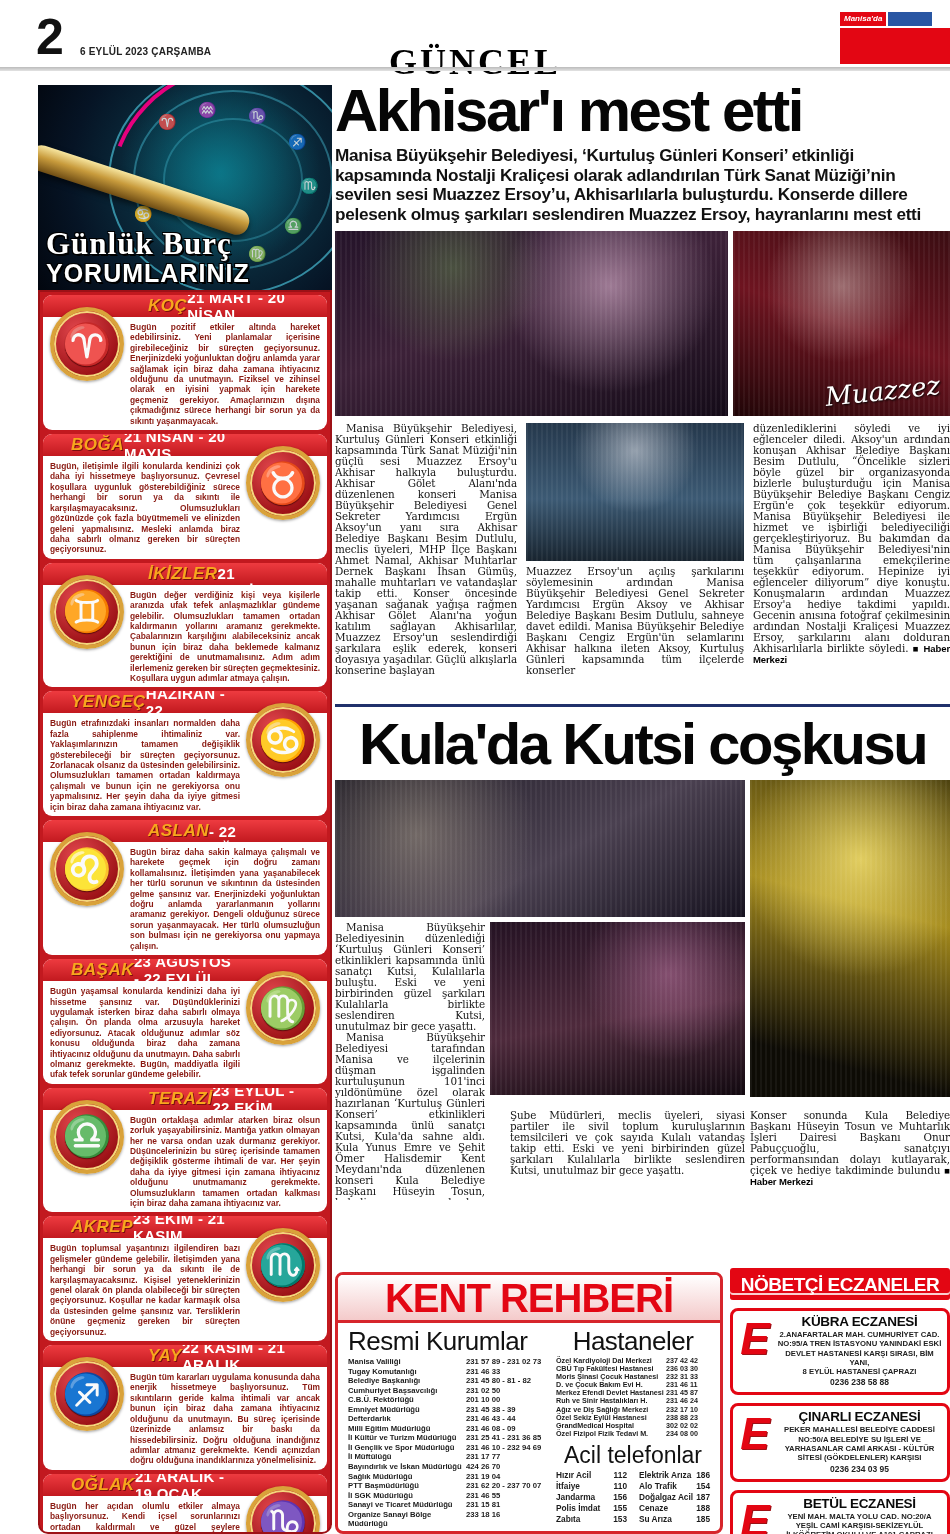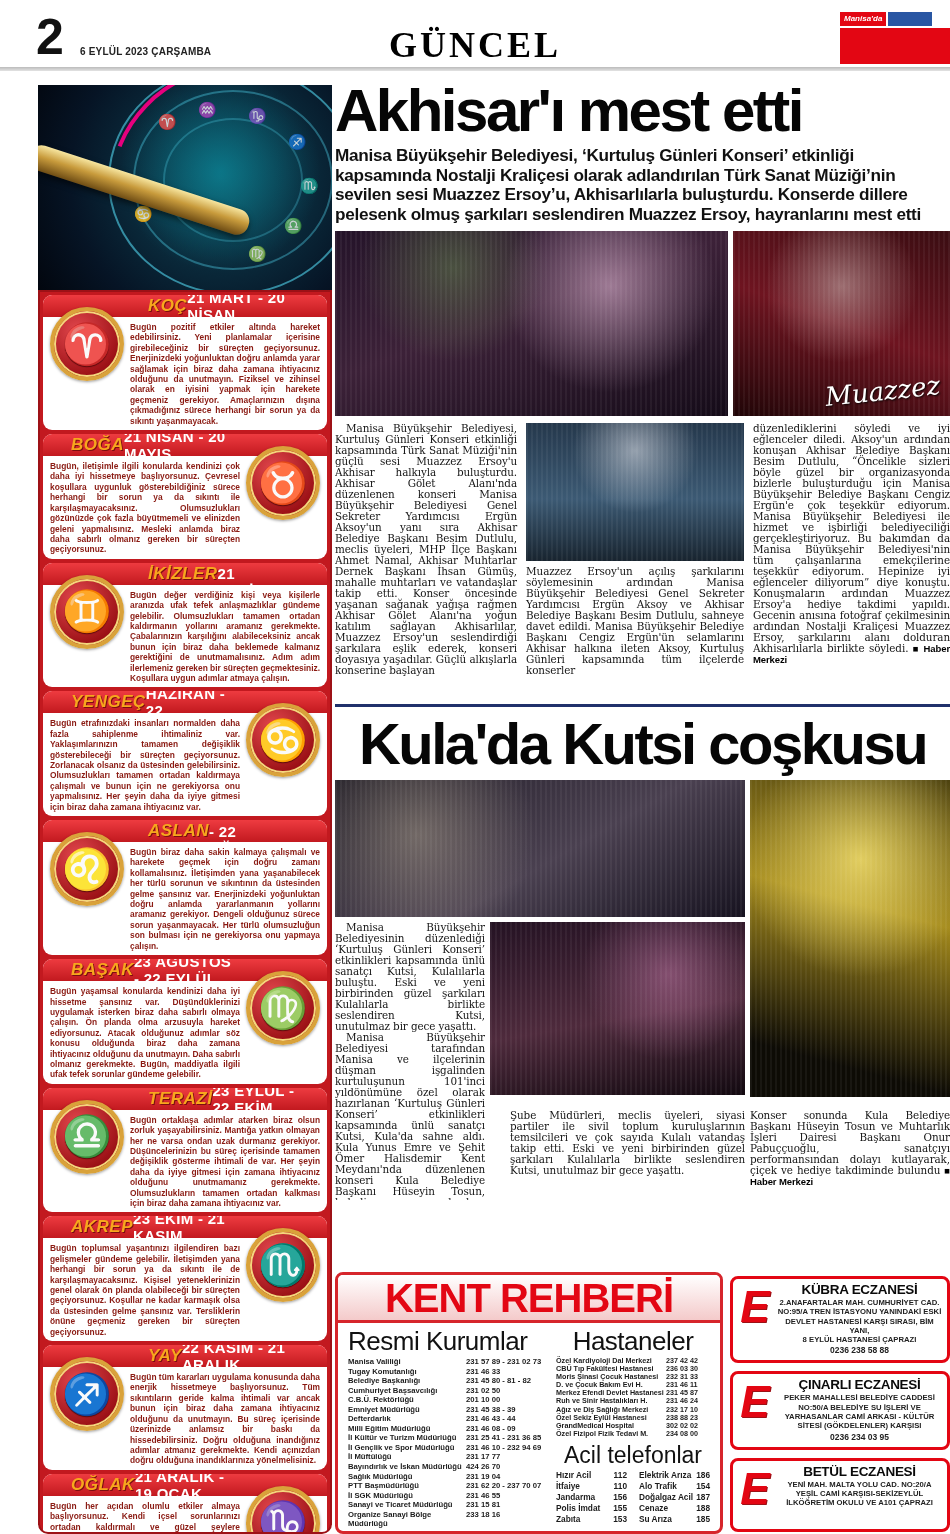--- a/index.html
+++ b/index.html
@@ -3,21 +3,21 @@
 <meta charset="utf-8">
 <style>
   * { margin:0; padding:0; box-sizing:border-box; }
   body { background:#e9e9e9; font-family:"Liberation Sans", sans-serif; }
   .page { position:relative; width:950px; height:1534px; margin:0 auto; background:#fff; overflow:hidden; }
   .abs { position:absolute; }
 
   
   .pagenum { left:36px; top:12px; font-size:50px; font-weight:900; color:#111; line-height:1; letter-spacing:-2px; }
   .pagedate { left:80px; top:46px; font-size:10px; font-weight:700; color:#222; letter-spacing:.2px; }
-  .section-title { left:0; top:24px; width:950px; text-align:center; font-family:"Liberation Serif", serif; font-weight:700; font-size:36px; letter-spacing:3px; color:#000; }
+  .section-title { left:0; top:41px; width:950px; text-align:center; font-family:"Liberation Serif", serif; font-weight:700; font-size:36px; letter-spacing:3px; color:#000; }
   .hdr-rule { left:0; top:67px; width:950px; height:4px; background:linear-gradient(#bbb,#e3e3e3); }
   .logo { right:18px; top:12px; width:92px; height:52px; }
   .logo .top { display:flex; height:14px; }
   .logo .top .tag { background:#e30613; color:#fff; font-size:8px; font-style:italic; font-weight:700; padding:2px 4px 0; }
   .logo .top .blue { flex:1; background:#2956a3; margin-left:2px; }
   .logo .main { height:36px; background:#e30613; color:#fff; font-weight:900; font-size:26px; font-style:italic; text-align:center; line-height:34px; letter-spacing:-1px; text-shadow:2px 2px 0 #00000055; margin-top:2px; }
 
   
   .astro { left:38px; top:85px; width:294px; height:1449px; }
   .astro-img { position:relative; width:294px; height:205px; background:
@@ -138,20 +138,24 @@
         <span style="left:120px;top:28px;">♈</span>
           <span style="left:160px;top:16px;">♒</span>
         <span style="left:210px;top:22px;">♑</span>
           <span style="left:250px;top:48px;">♐</span>
         <span style="left:262px;top:92px;">♏</span>
           <span style="left:246px;top:132px;">♎</span>
         <span style="left:210px;top:160px;">♍</span>
           <span style="left:96px;top:120px;">♋</span>
       </div>
       <div class="pen"></div>
+      <div class="astro-title">
+        <div class="l1">Günlük Burç</div>
+        <div class="l2">YORUMLARINIZ</div>
+      </div>
     </div>
     <div class="astro-list">
         <div class="h-entry">
         <div class="h-head">
           <span class="h-name">KOÇ</span>
           <span class="h-dates">21 MART - 20 NİSAN</span>
         </div>
         <div class="h-body">
           <div class="zod">♈</div>
           <div class="h-text">Bugün pozitif etkiler altında hareket edebilirsiniz. Yeni planlamalar içerisine girebileceğiniz bir süreçten geçiyorsunuz. Enerjinizdeki yoğunluktan doğru anlamda yarar sağlamak için biraz daha zamana ihtiyacınız olduğunu da unutmayın. Fiziksel ve zihinsel olarak en iyisini yapmak için harekete geçmeniz gerekiyor. Amaçlarınızın dışına çıkmadığınız sürece herhangi bir sorun ya da sıkıntı yaşanmayacak.</div>
@@ -471,20 +475,21 @@
             <div class="rrow">
             <span class="n">Su Arıza</span>
             <span class="p">185</span>
           </div>
           </div>
       </div>
     </div>
   </div>
 
   <div class="abs ecz">
+    <div class="ecz-head">NÖBETÇİ ECZANELER</div>
     <div>
         <div class="ecard">
         <div class="E">E</div>
         <div class="nm">KÜBRA ECZANESİ</div>
         <div class="ad">2.ANAFARTALAR MAH. CUMHURİYET CAD.
 NO:95/A TREN İSTASYONU YANINDAKİ ESKİ
 DEVLET HASTANESİ KARŞI SIRASI, BİM YANI,
 8 EYLÜL HASTANESİ ÇAPRAZI</div>
         <div class="tel">0236 238 58 88</div>
       </div>

